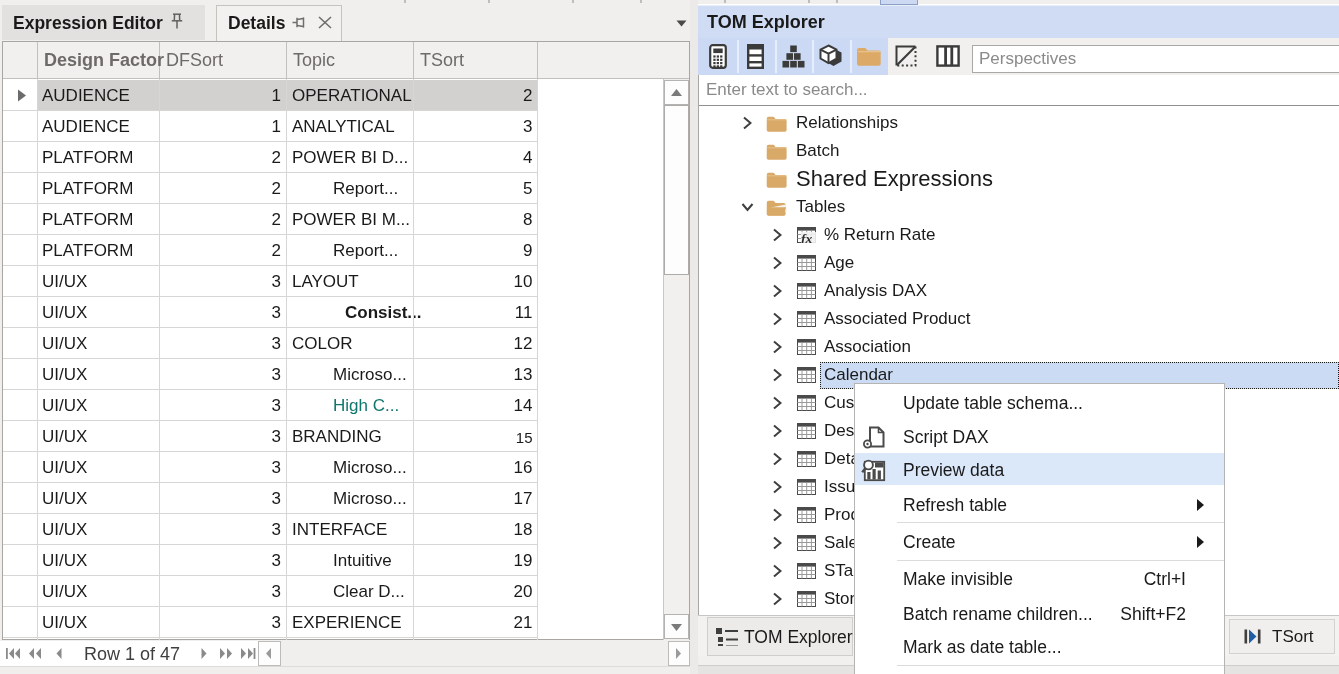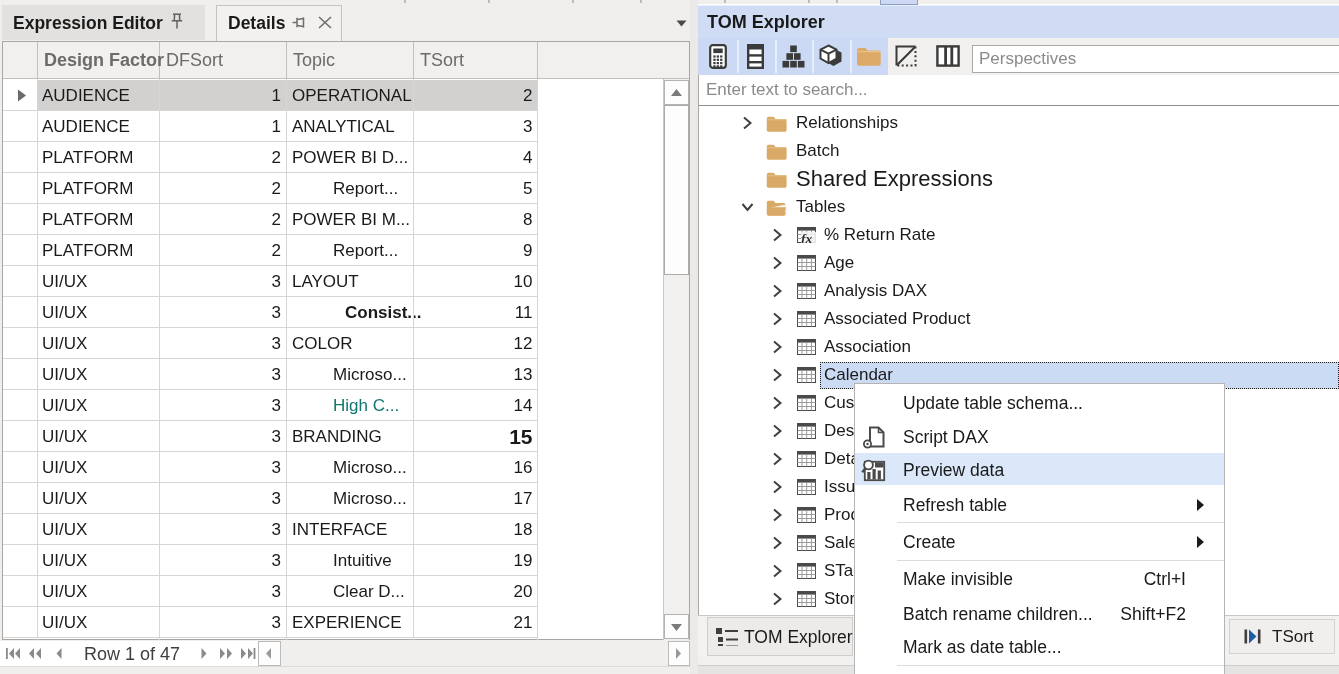--- a/index.html
+++ b/index.html
@@ -111,21 +111,21 @@
 <div class="txt" style="right:806.5px;top:374.7px;transform:translateY(-50%);font-size:17px;color:#1a1a1a;font-weight:normal;">13</div>
 <div class="abs" style="left:3px;top:420.2px;width:534px;height:1px;background:#d8d6d4;"></div>
 <div class="txt" style="left:42px;top:405.7px;transform:translateY(-50%);font-size:17px;color:#1a1a1a;font-weight:normal;">UI/UX</div>
 <div class="txt" style="right:1058px;top:405.7px;transform:translateY(-50%);font-size:17px;color:#1a1a1a;font-weight:normal;">3</div>
 <div class="txt" style="left:333px;top:405.7px;transform:translateY(-50%);font-size:17px;color:#0f766e;font-weight:normal;">High C...</div>
 <div class="txt" style="right:806.5px;top:405.7px;transform:translateY(-50%);font-size:17px;color:#1a1a1a;font-weight:normal;">14</div>
 <div class="abs" style="left:3px;top:451.2px;width:534px;height:1px;background:#d8d6d4;"></div>
 <div class="txt" style="left:42px;top:436.7px;transform:translateY(-50%);font-size:17px;color:#1a1a1a;font-weight:normal;">UI/UX</div>
 <div class="txt" style="right:1058px;top:436.7px;transform:translateY(-50%);font-size:17px;color:#1a1a1a;font-weight:normal;">3</div>
 <div class="txt" style="left:292px;top:436.7px;transform:translateY(-50%);font-size:17px;color:#1a1a1a;font-weight:normal;">BRANDING</div>
-<div class="txt" style="right:806.5px;top:436.7px;transform:translateY(-50%);font-size:21px;color:#1a1a1a;font-weight:bold;">15</div>
+<div class="txt" style="right:806.5px;top:436.7px;transform:translateY(-50%);font-size:15px;color:#1a1a1a;font-weight:normal;">15</div>
 <div class="abs" style="left:3px;top:482.2px;width:534px;height:1px;background:#d8d6d4;"></div>
 <div class="txt" style="left:42px;top:467.7px;transform:translateY(-50%);font-size:17px;color:#1a1a1a;font-weight:normal;">UI/UX</div>
 <div class="txt" style="right:1058px;top:467.7px;transform:translateY(-50%);font-size:17px;color:#1a1a1a;font-weight:normal;">3</div>
 <div class="txt" style="left:333px;top:467.7px;transform:translateY(-50%);font-size:17px;color:#1a1a1a;font-weight:normal;">Microso...</div>
 <div class="txt" style="right:806.5px;top:467.7px;transform:translateY(-50%);font-size:17px;color:#1a1a1a;font-weight:normal;">16</div>
 <div class="abs" style="left:3px;top:513.2px;width:534px;height:1px;background:#d8d6d4;"></div>
 <div class="txt" style="left:42px;top:498.7px;transform:translateY(-50%);font-size:17px;color:#1a1a1a;font-weight:normal;">UI/UX</div>
 <div class="txt" style="right:1058px;top:498.7px;transform:translateY(-50%);font-size:17px;color:#1a1a1a;font-weight:normal;">3</div>
 <div class="txt" style="left:333px;top:498.7px;transform:translateY(-50%);font-size:17px;color:#1a1a1a;font-weight:normal;">Microso...</div>
 <div class="txt" style="right:806.5px;top:498.7px;transform:translateY(-50%);font-size:17px;color:#1a1a1a;font-weight:normal;">17</div>

